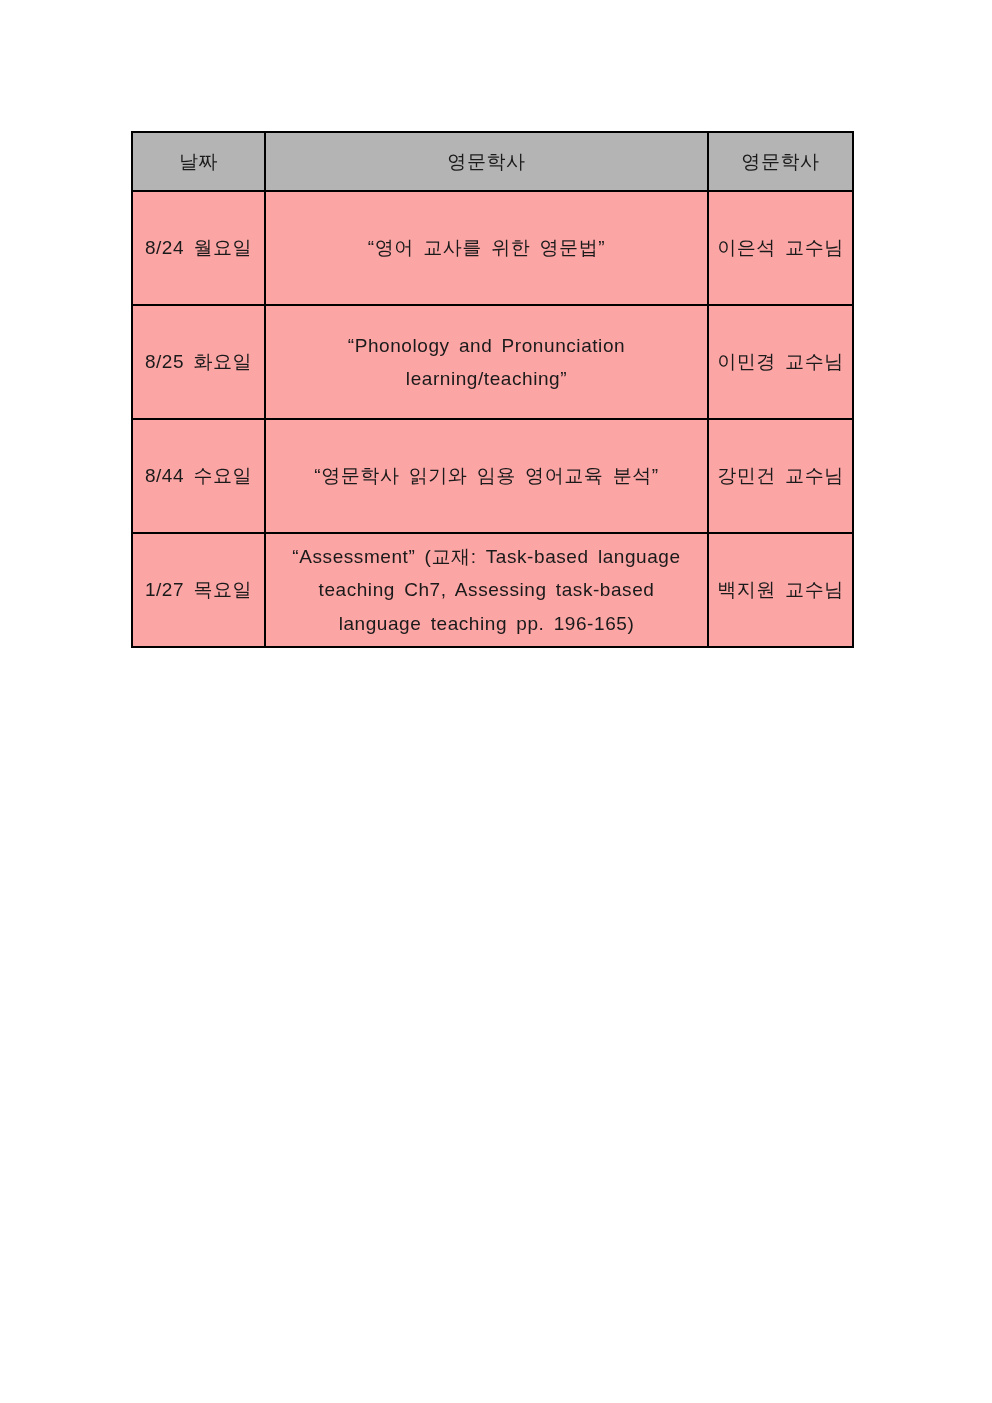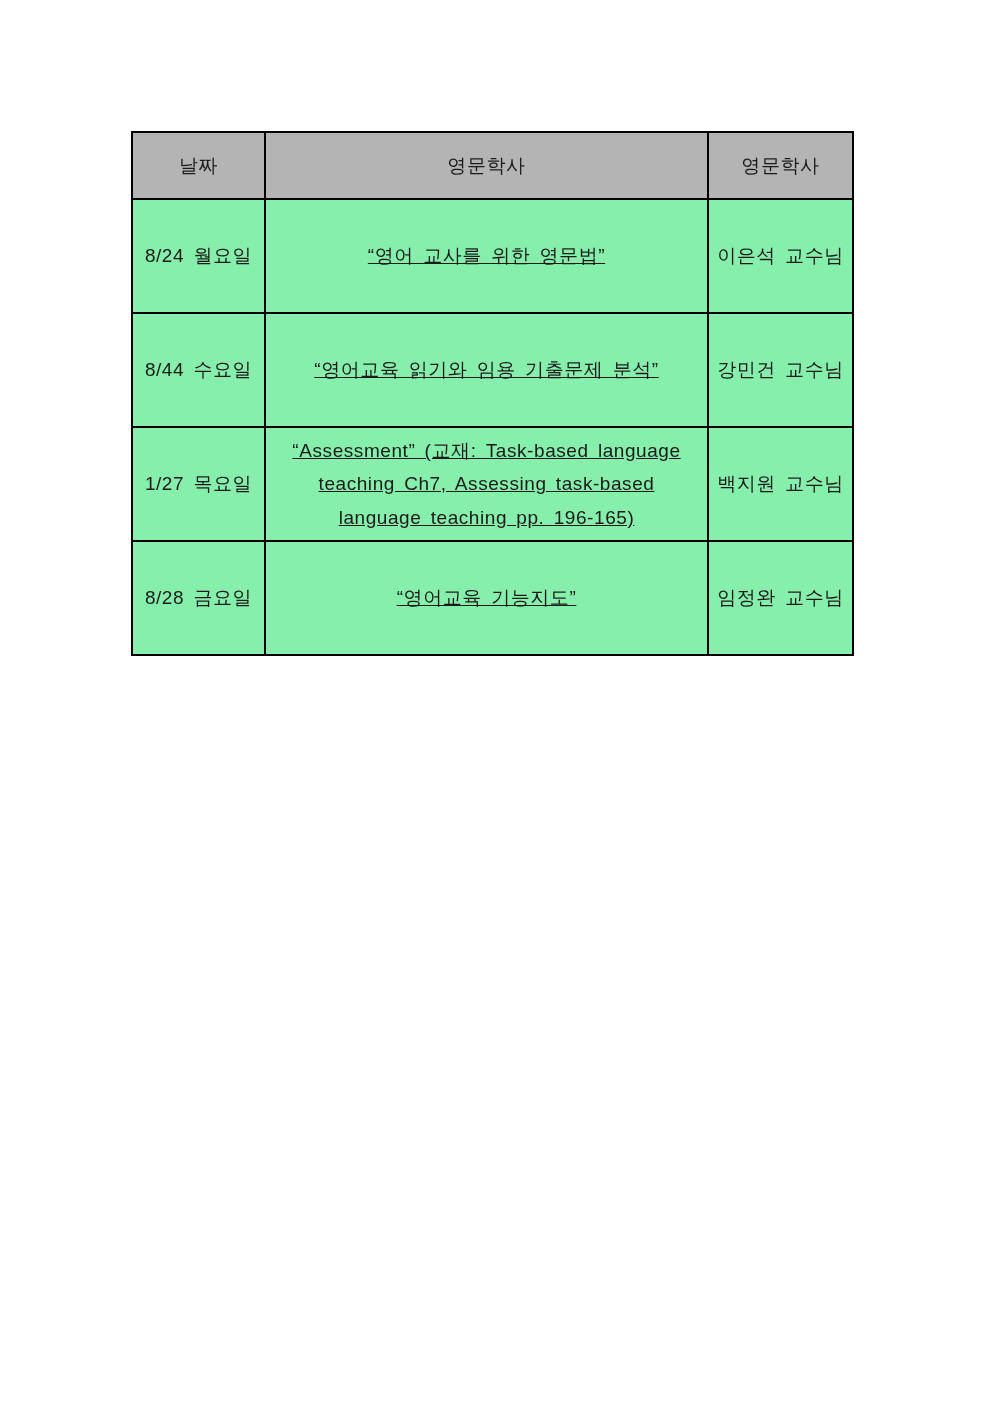--- a/index.html
+++ b/index.html
@@ -34,32 +34,31 @@
     vertical-align: middle;
     font-size: 19px;
     font-weight: 500;
     letter-spacing: 0.03em;
     word-spacing: 0.18em;
     padding: 4px 8px;
     box-sizing: border-box;
   }
   table.schedule thead th {
     background: #b4b4b4;
-    height: 67px;
+    height: 59px;
     font-weight: 500;
     margin-left: 7px;
   }
   table.schedule tbody td {
     height: 114px;
-    background: #86efac;
+    background: #fca5a5;
   }
   td.topic {
     white-space: pre-line;
     line-height: 1.75;
-    text-decoration: underline;
   }
 </style>
 </head>
 <body>
 
 <div class="page">
   <table class="schedule">
     <colgroup>
       <col class="c-date">
       <col class="c-topic">
@@ -72,31 +71,32 @@
         <th>영문학사</th>
       </tr>
     </thead>
     <tbody>
       <tr>
         <td class="date">8/24 월요일</td>
         <td class="topic">“영어 교사를 위한 영문법”</td>
         <td class="prof">이은석 교수님</td>
       </tr>
       <tr>
+        <td class="date">8/25 화요일</td>
+        <td class="topic">“Phonology and Pronunciation
+learning/teaching”</td>
+        <td class="prof">이민경 교수님</td>
+      </tr>
+      <tr>
         <td class="date">8/44 수요일</td>
-        <td class="topic">“영어교육 읽기와 임용 기출문제 분석”</td>
+        <td class="topic">“영문학사 읽기와 임용 영어교육 분석”</td>
         <td class="prof">강민건 교수님</td>
       </tr>
       <tr>
         <td class="date">1/27 목요일</td>
         <td class="topic">“Assessment” (교재: Task-based language
 teaching Ch7, Assessing task-based
 language teaching pp. 196-165)</td>
         <td class="prof">백지원 교수님</td>
       </tr>
-      <tr>
-        <td class="date">8/28 금요일</td>
-        <td class="topic">“영어교육 기능지도”</td>
-        <td class="prof">임정완 교수님</td>
-      </tr>
     </tbody>
   </table>
 </div>
 
 </body></html>

